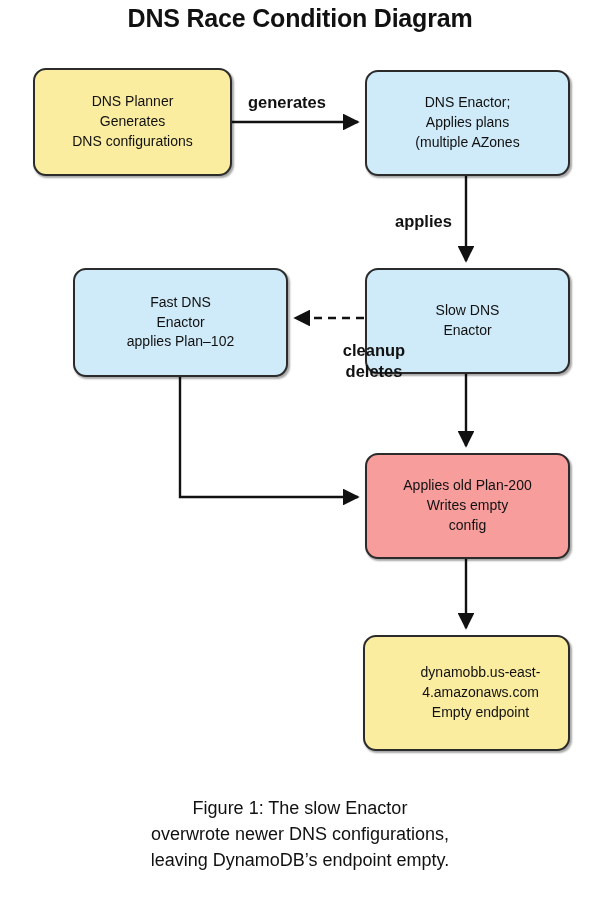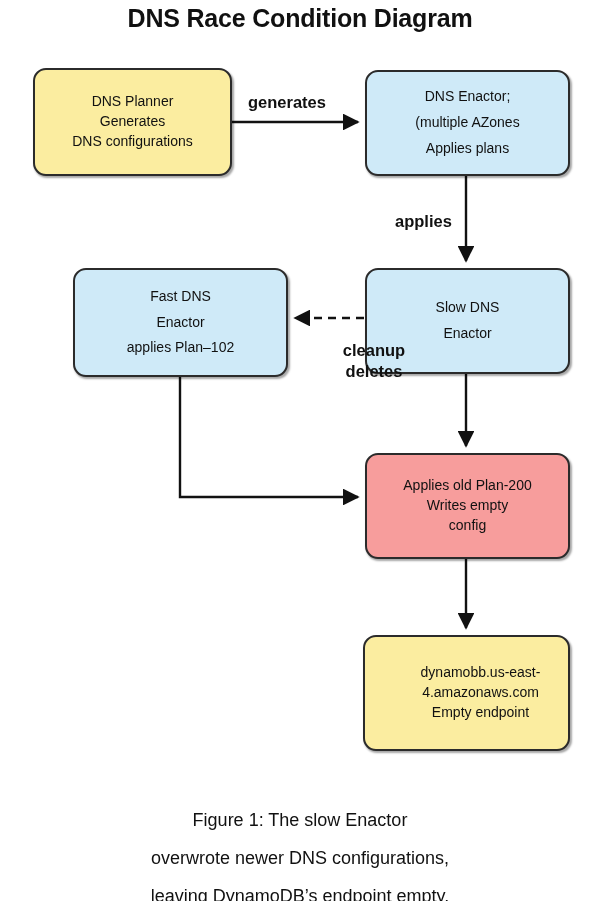--- a/index.html
+++ b/index.html
@@ -52,21 +52,21 @@
     font-size: 14px;
     line-height: 1.42;
     color: #111111;
     box-shadow: 1.5px 2px 2px rgba(0,0,0,0.35);
   }
   .node .line {
     display: block;
     white-space: nowrap;
   }
   .node.yellow { background: #fbeda0; }
-  .node.blue   { background: #cfeaf8; gap: 6px; }
+  .node.blue   { background: #cfeaf8; }
   .node.red    { background: #f79d9c; }
 
   
   #node-planner      { left: 33px;  top: 68px;  width: 199px; height: 108px; }
   #node-enactor      { left: 365px; top: 70px;  width: 205px; height: 106px; }
   #node-fast         { left: 73px;  top: 268px; width: 215px; height: 109px; }
   #node-slow         { left: 365px; top: 268px; width: 205px; height: 106px; }
   #node-applies-old  { left: 365px; top: 453px; width: 205px; height: 106px; }
   #node-endpoint     { left: 363px; top: 635px; width: 207px; height: 116px; padding-left: 28px; }
 
@@ -84,21 +84,21 @@
   .caption {
     position: absolute;
     left: 30px;
     top: 795px;
     width: 540px;
     text-align: center;
     font-size: 18px;
     line-height: 1.45;
     color: #111111;
   }
-  .caption .cline { display: block; white-space: nowrap; margin-top: 12px; }
+  .caption .cline { display: block; white-space: nowrap; }
 </style>
 </head>
 <body>
 
 <div id="canvas">
 
   <div class="title">DNS Race Condition Diagram</div>
 
   <svg id="edges" viewBox="0 0 600 901" width="600" height="901">
     <defs>
@@ -121,22 +121,22 @@
   </svg>
 
   <div class="node yellow" id="node-planner">
     <span class="line">DNS Planner</span>
     <span class="line">Generates</span>
     <span class="line">DNS configurations</span>
   </div>
 
   <div class="node blue" id="node-enactor">
     <span class="line">DNS Enactor;</span>
+    <span class="line">Applies plans</span>
     <span class="line">(multiple AZones</span>
-    <span class="line">Applies plans</span>
   </div>
 
   <div class="node blue" id="node-fast">
     <span class="line">Fast DNS</span>
     <span class="line">Enactor</span>
     <span class="line">applies Plan–102</span>
   </div>
 
   <div class="node blue" id="node-slow">
     <span class="line">Slow DNS</span>

